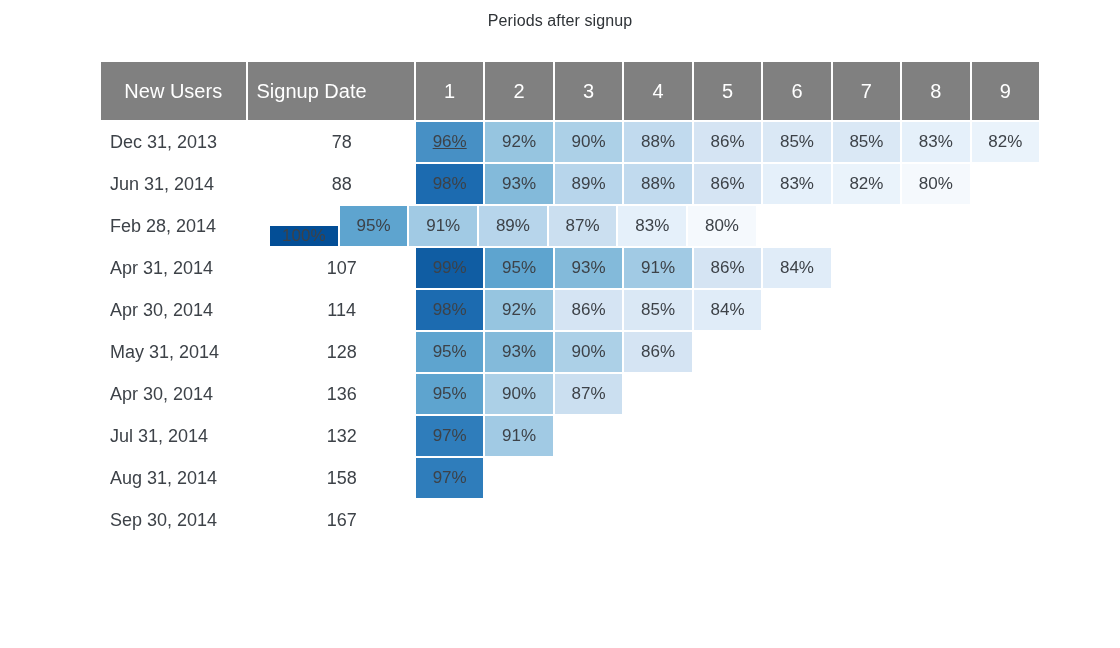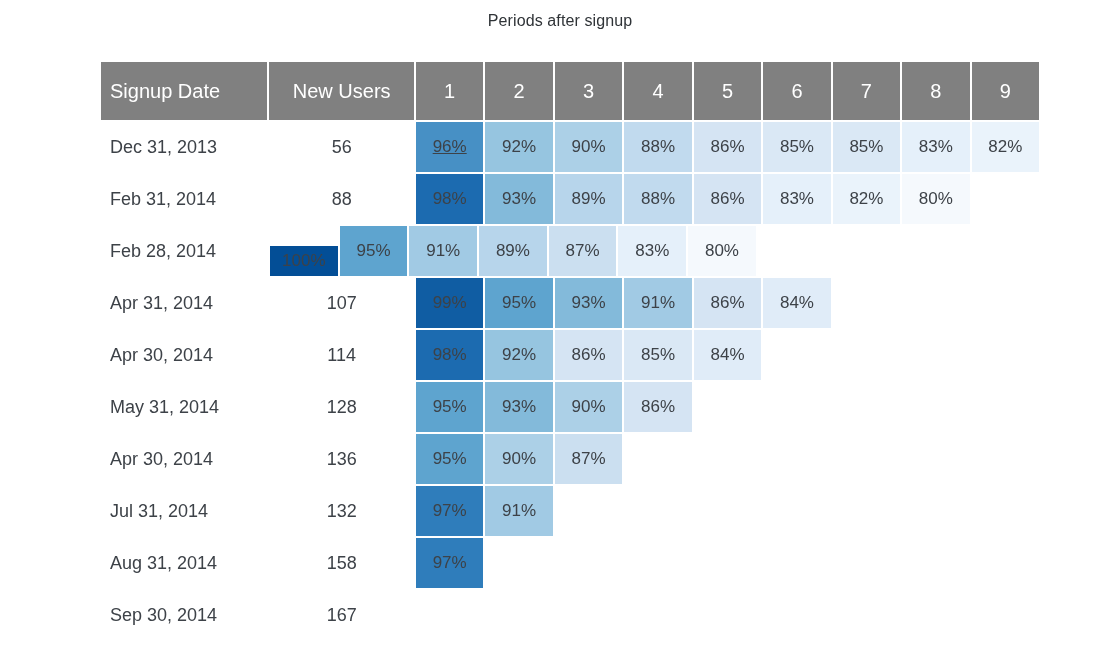--- a/index.html
+++ b/index.html
@@ -60,21 +60,21 @@
     justify-content: center;
   }
   .th.period-col {
     width: 67.7px;
     justify-content: center;
   }
   .th.period-col:last-child { margin-right: 0; }
 
   .body-row {
     display: flex;
-    height: 50px;
+    height: 40px;
     margin-top: 2px;
   }
 
   .cell-date {
     width: 167px;
     padding-left: 9px;
     box-sizing: border-box;
     display: flex;
     align-items: center;
     font-size: 18px;
@@ -104,48 +104,48 @@
   .cell-pct:last-child { margin-right: 0; }
   .cell-pct.empty { background: transparent; }
 </style>
 </head>
 <body>
 
 <div id="chart-title">Periods after signup</div>
 
 <div id="cohort-table">
   <div class="table-header-row">
+    <div class="th users-col">New Users</div>
     <div class="th date-col">Signup Date</div>
-    <div class="th users-col">New Users</div>
   <div class="th period-col">1</div>
       <div class="th period-col">2</div>
       <div class="th period-col">3</div>
       <div class="th period-col">4</div>
       <div class="th period-col">5</div>
       <div class="th period-col">6</div>
       <div class="th period-col">7</div>
       <div class="th period-col">8</div>
       <div class="th period-col">9</div>
     </div>
   <div id="table-body">
       <div class="body-row">
         <div class="cell-date">Dec 31, 2013</div>
-        <div class="cell-users">56</div>
+        <div class="cell-users">78</div>
         <div class="cell-pct" style="background: rgb(71, 144, 197); text-decoration: underline;">96%</div>
         <div class="cell-pct" style="background: rgb(150, 197, 224);">92%</div>
         <div class="cell-pct" style="background: rgb(172, 208, 231);">90%</div>
         <div class="cell-pct" style="background: rgb(193, 218, 238);">88%</div>
         <div class="cell-pct" style="background: rgb(213, 228, 243);">86%</div>
         <div class="cell-pct" style="background: rgb(218, 232, 245);">85%</div>
         <div class="cell-pct" style="background: rgb(218, 232, 245);">85%</div>
         <div class="cell-pct" style="background: rgb(229, 240, 250);">83%</div>
         <div class="cell-pct" style="background: rgb(234, 243, 251);">82%</div>
       </div>
       <div class="body-row">
-        <div class="cell-date">Feb 31, 2014</div>
+        <div class="cell-date">Jun 31, 2014</div>
         <div class="cell-users">88</div>
         <div class="cell-pct" style="background: rgb(28, 107, 176);">98%</div>
         <div class="cell-pct" style="background: rgb(131, 186, 218);">93%</div>
         <div class="cell-pct" style="background: rgb(183, 213, 235);">89%</div>
         <div class="cell-pct" style="background: rgb(193, 218, 238);">88%</div>
         <div class="cell-pct" style="background: rgb(213, 228, 243);">86%</div>
         <div class="cell-pct" style="background: rgb(229, 240, 250);">83%</div>
         <div class="cell-pct" style="background: rgb(234, 243, 251);">82%</div>
         <div class="cell-pct" style="background: rgb(245, 249, 253);">80%</div>
         <div class="cell-pct empty"></div>

